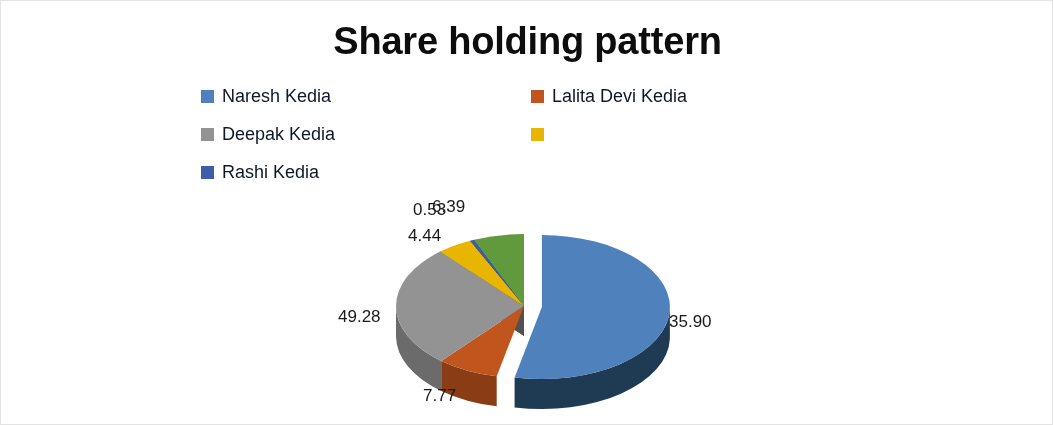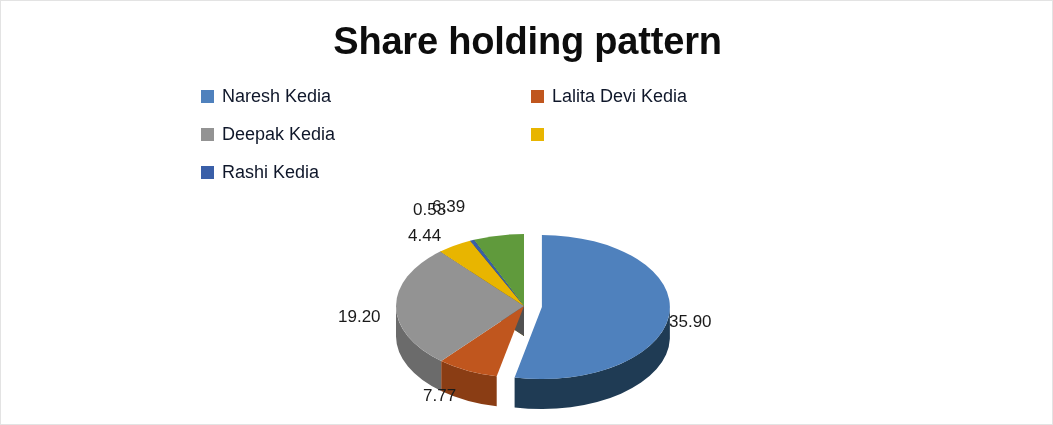--- a/index.html
+++ b/index.html
@@ -123,20 +123,20 @@
         <path d="M 540.8962049506688 121.08576319186692 L 540.8962049506688 49.08576319186692 A 128 72 0 1 1 513.6021232165514 191.42983058579762 Z" fill="#4F81BD"></path>
         <path d="M 523 120 L 495.70591826588253 190.3440673939307 A 128 72 0 0 1 440.2381725287723 174.9251220769667 Z" fill="#C0561E"></path>
         <path d="M 523 120 L 440.2381725287723 174.9251220769667 A 128 72 0 0 1 439.1999304198373 65.5752592662658 Z" fill="#939393"></path>
         <path d="M 523 120 L 439.1999304198373 65.5752592662658 A 128 72 0 0 1 469.0831008018083 54.69918147380183 Z" fill="#E8B500"></path>
         <path d="M 523 120 L 469.0831008018083 54.69918147380183 A 128 72 0 0 1 472.97818996493737 53.7256147418026 Z" fill="#3A5FA8"></path>
         <path d="M 523 120 L 472.97818996493737 53.7256147418026 A 128 72 0 0 1 523 48 Z" fill="#609A3C"></path>
       </svg>
     <div id="label-layer">
         <div class="data-label" style="left: 668px; top: 126px;">35.90</div>
         <div class="data-label" style="left: 422px; top: 200px;">7.77</div>
-        <div class="data-label" style="left: 337px; top: 121px;">19.20</div>
+        <div class="data-label" style="left: 337px; top: 121px;">49.28</div>
         <div class="data-label" style="left: 407px; top: 27px; margin-top: 13px;">4.44</div>
         <div class="data-label" style="left: 412px; top: 14px;">0.53</div>
         <div class="data-label" style="left: 431px; top: 11px;">6.39</div>
       </div>
   </div>
 
 </div>
 
 </body></html>

